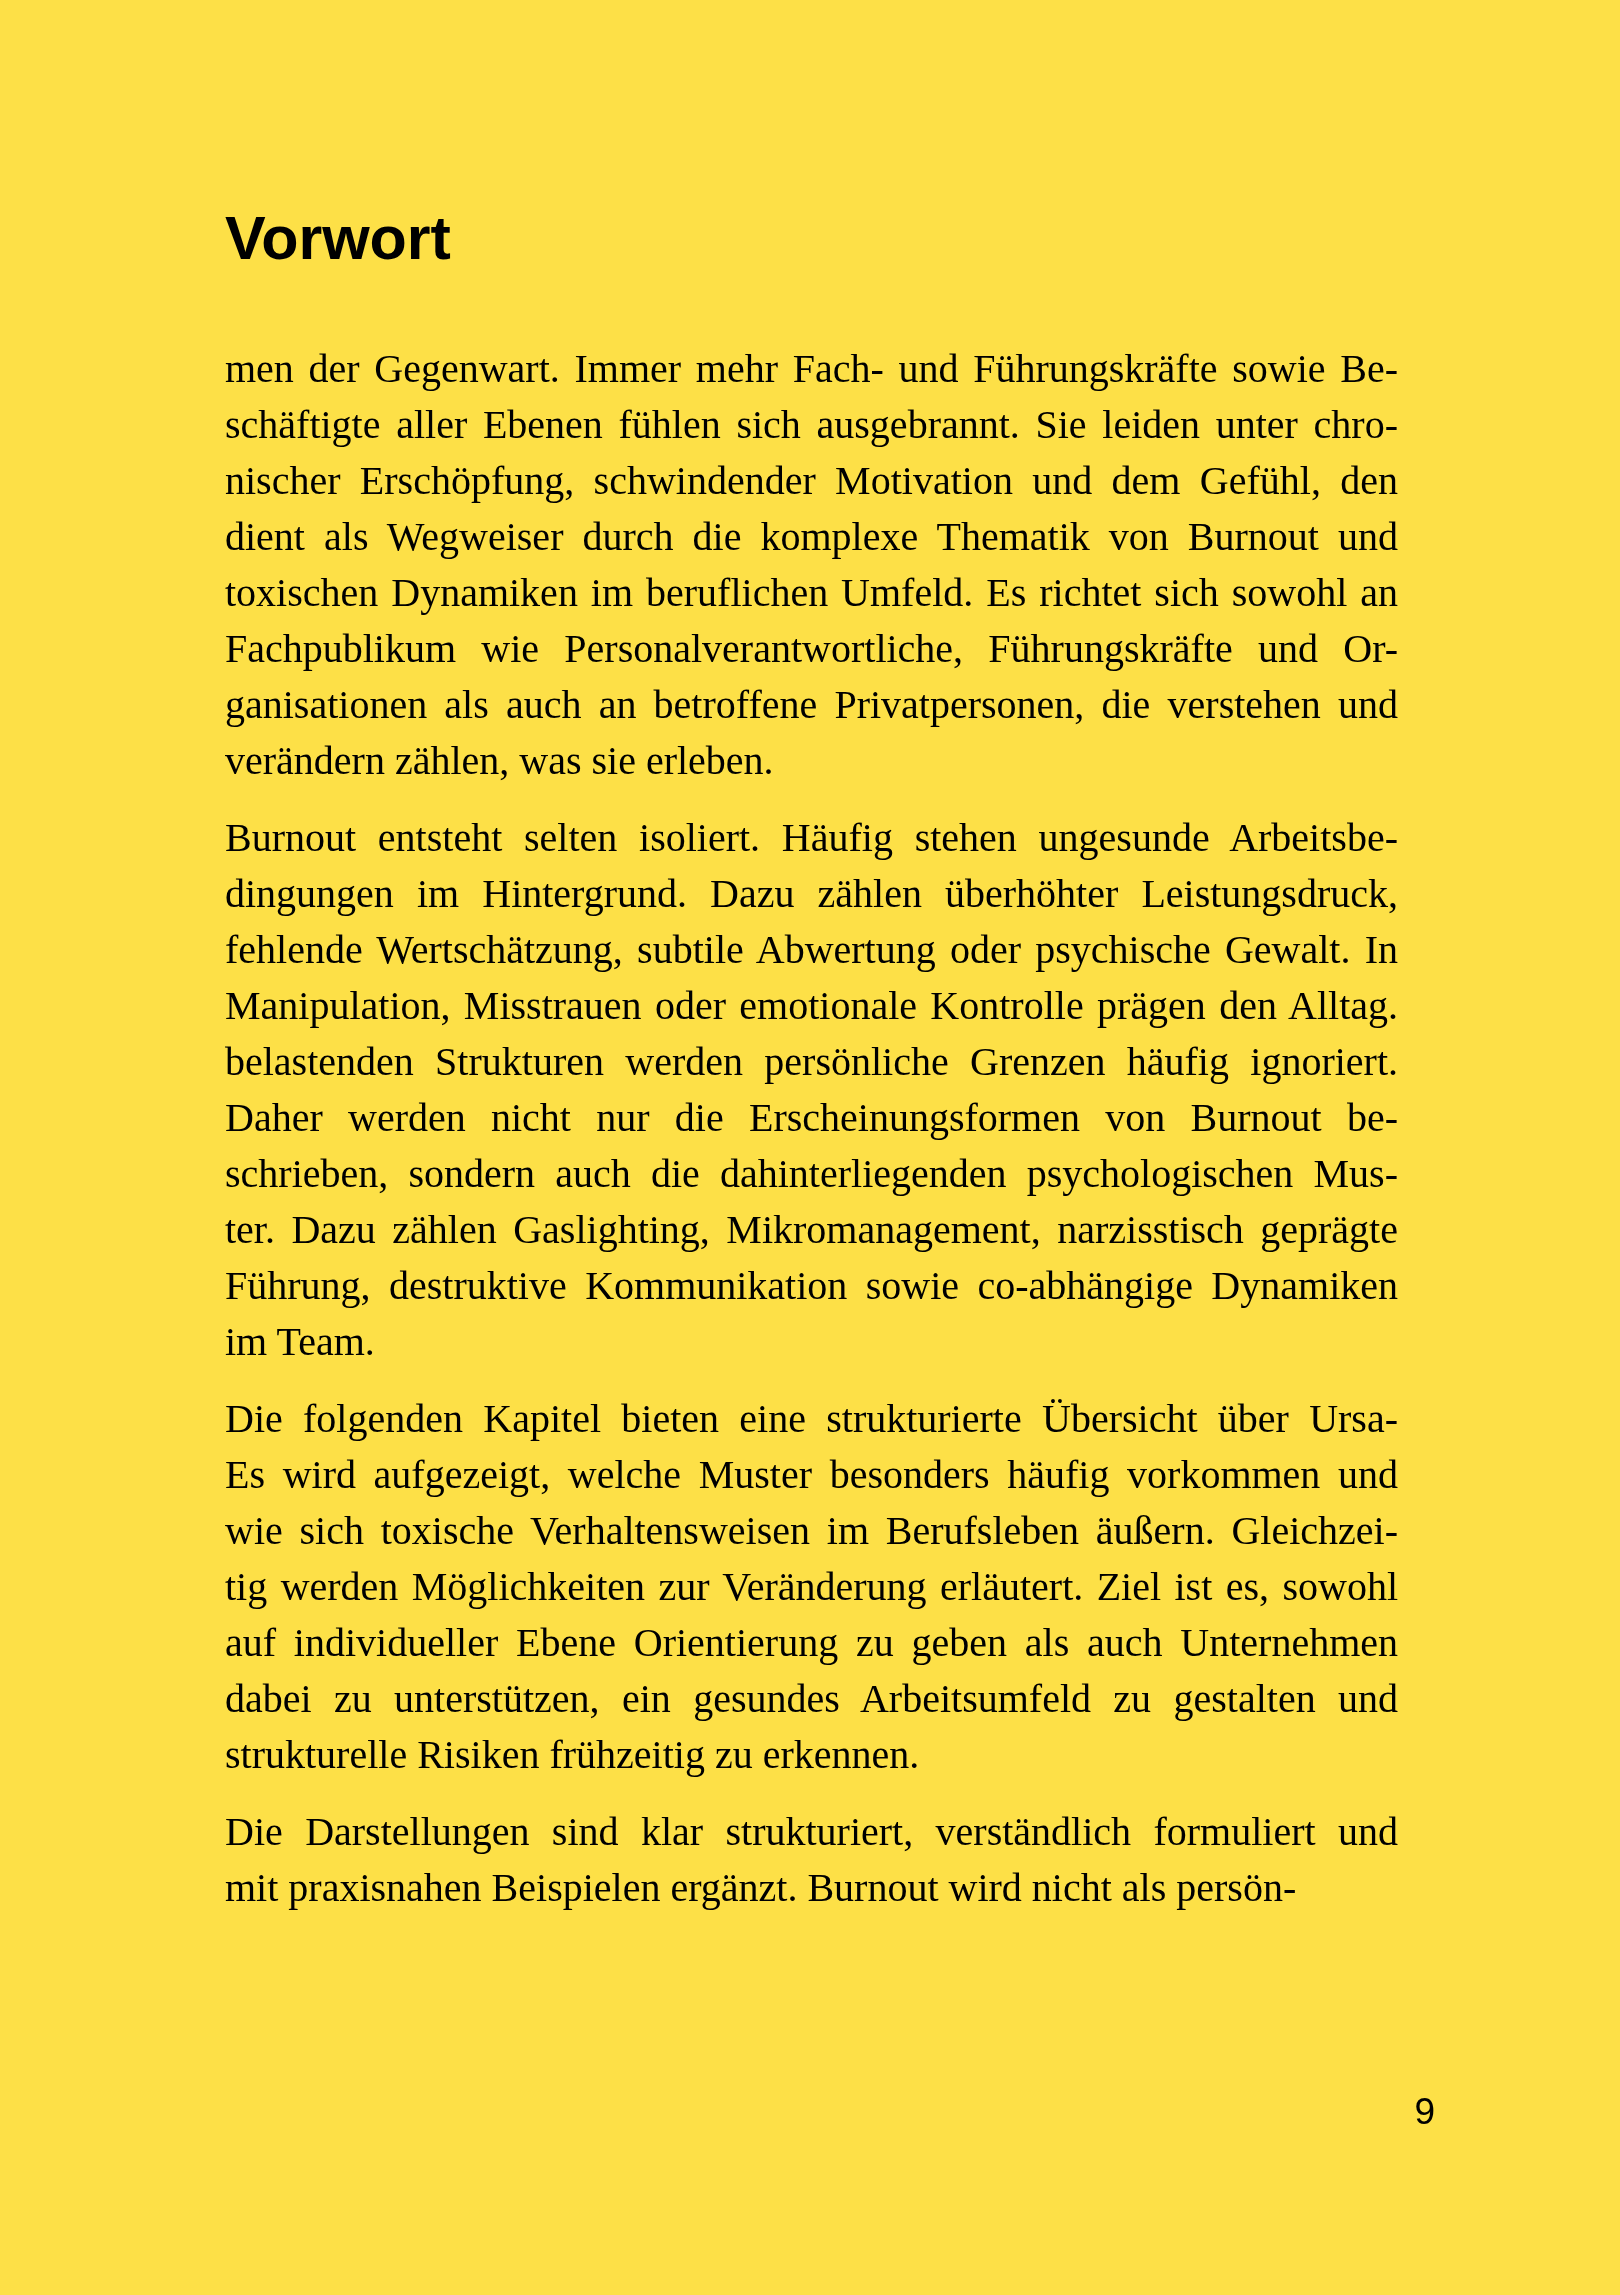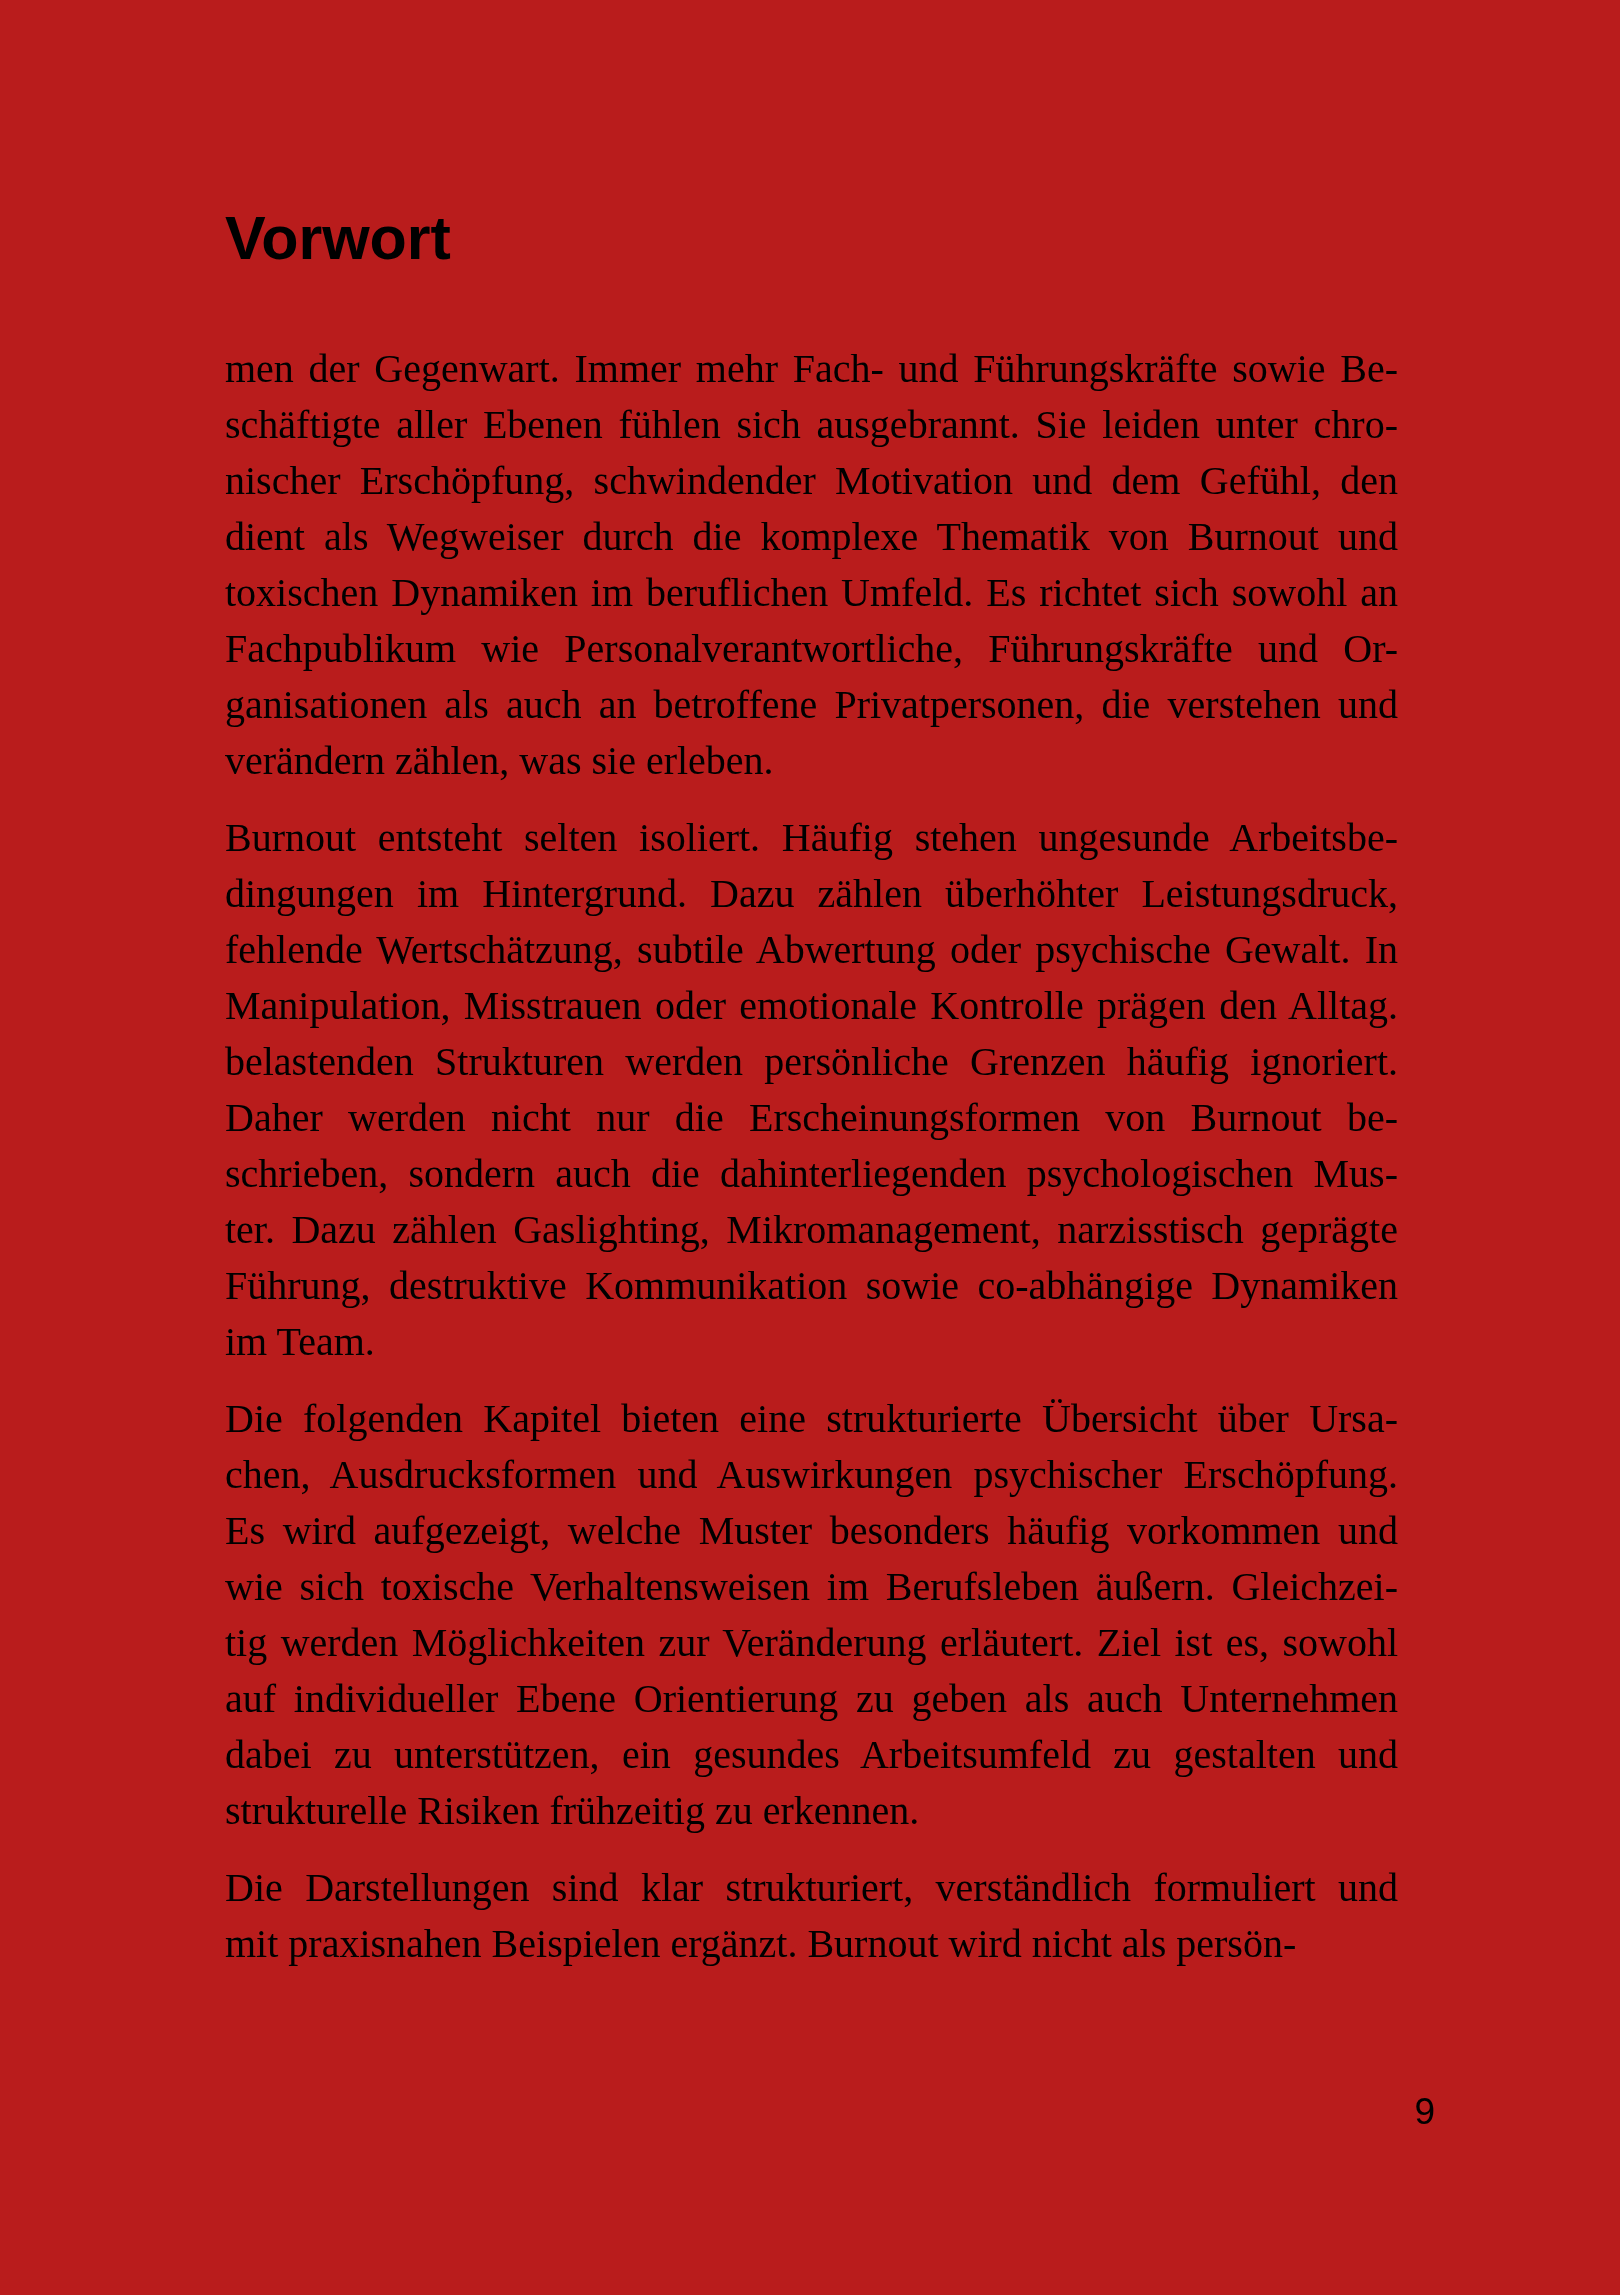--- a/index.html
+++ b/index.html
@@ -4,21 +4,21 @@
 <style>
   html, body {
     margin: 0;
     padding: 0;
     background: #ffffff;
   }
   .page {
     position: relative;
     width: 1620px;
     height: 2295px;
-    background: #b91c1c;
+    background: #fde047;
     box-sizing: border-box;
     padding: 208px 222px 4px 225px;
     overflow: hidden;
     color: #000000;
   }
   .page-title {
     margin: 0;
     font-family: "Liberation Sans", "DejaVu Sans", sans-serif;
     font-weight: 700;
     font-size: 61px;
@@ -78,21 +78,20 @@
         <div class="text-line">Manipulation, Misstrauen oder emotionale Kontrolle prägen den Alltag.</div>
         <div class="text-line">belastenden Strukturen werden persönliche Grenzen häufig ignoriert.</div>
         <div class="text-line">Daher werden nicht nur die Erscheinungsformen von Burnout be-</div>
         <div class="text-line">schrieben, sondern auch die dahinterliegenden psychologischen Mus-</div>
         <div class="text-line">ter. Dazu zählen Gaslighting, Mikromanagement, narzisstisch geprägte</div>
         <div class="text-line">Führung, destruktive Kommunikation sowie co-abhängige Dynamiken</div>
         <div class="text-line last-line">im Team.</div>
       </div>
       <div class="paragraph">
         <div class="text-line">Die folgenden Kapitel bieten eine strukturierte Übersicht über Ursa-</div>
-        <div class="text-line">chen, Ausdrucksformen und Auswirkungen psychischer Erschöpfung.</div>
         <div class="text-line">Es wird aufgezeigt, welche Muster besonders häufig vorkommen und</div>
         <div class="text-line">wie sich toxische Verhaltensweisen im Berufsleben äußern. Gleichzei-</div>
         <div class="text-line">tig werden Möglichkeiten zur Veränderung erläutert. Ziel ist es, sowohl</div>
         <div class="text-line">auf individueller Ebene Orientierung zu geben als auch Unternehmen</div>
         <div class="text-line">dabei zu unterstützen, ein gesundes Arbeitsumfeld zu gestalten und</div>
         <div class="text-line last-line">strukturelle Risiken frühzeitig zu erkennen.</div>
       </div>
       <div class="paragraph">
         <div class="text-line">Die Darstellungen sind klar strukturiert, verständlich formuliert und</div>
         <div class="text-line last-line">mit praxisnahen Beispielen ergänzt. Burnout wird nicht als persön-</div>

